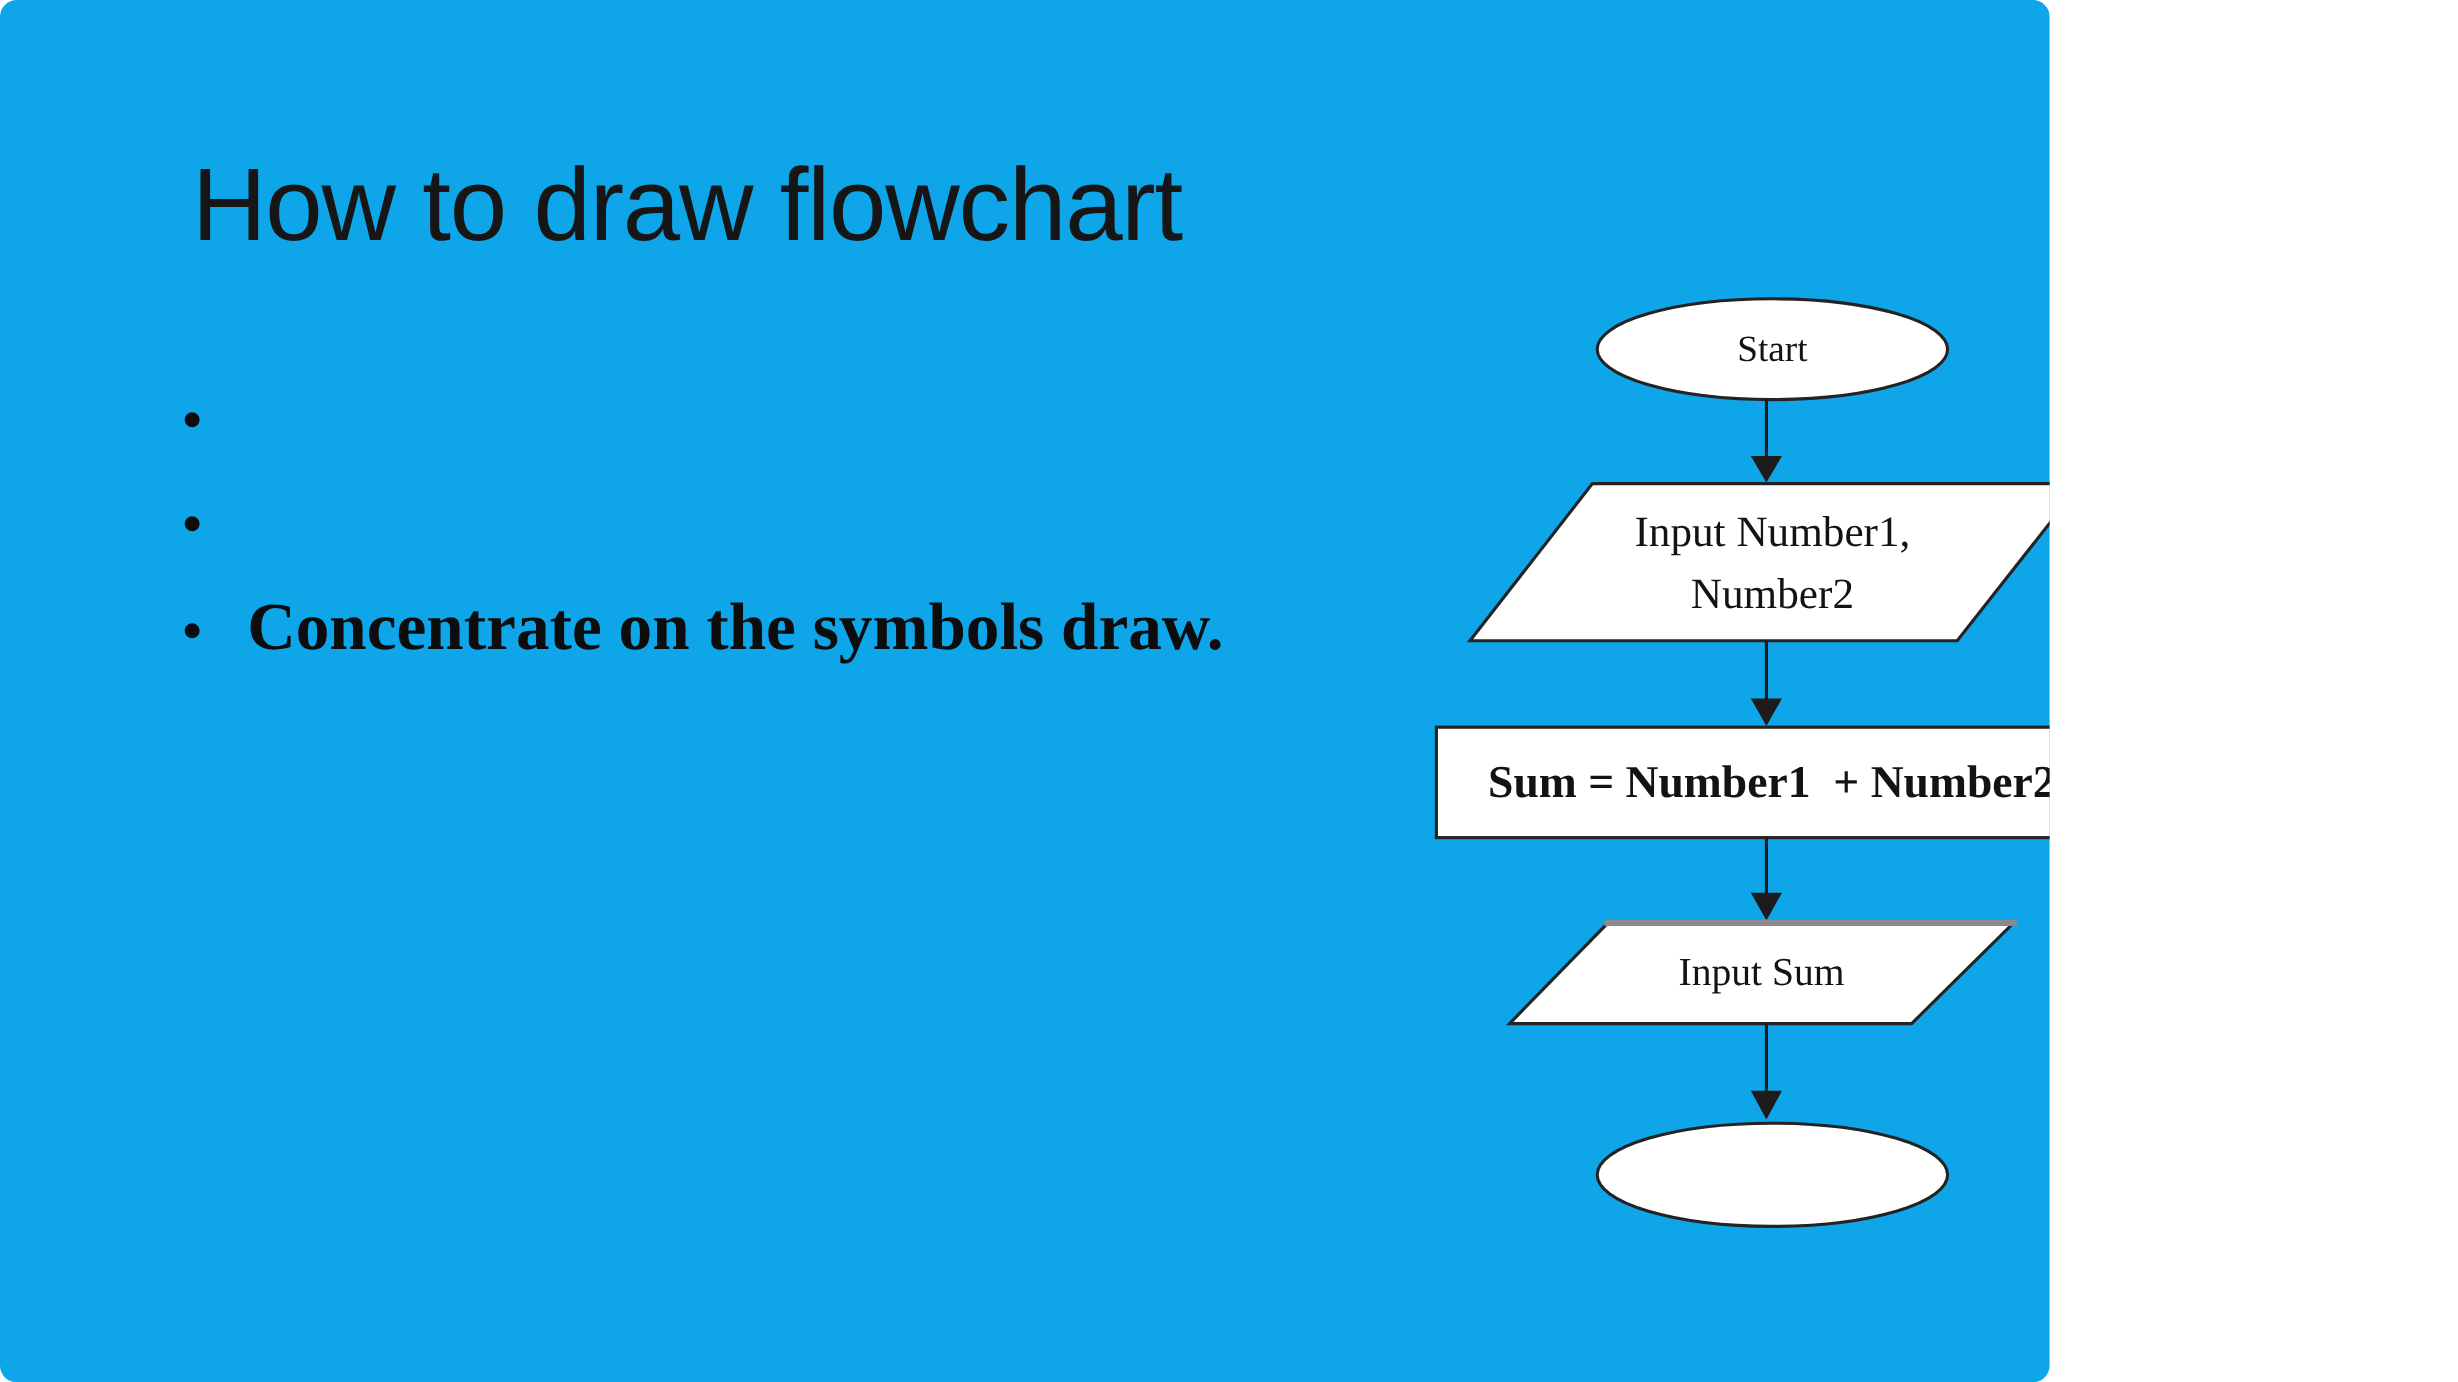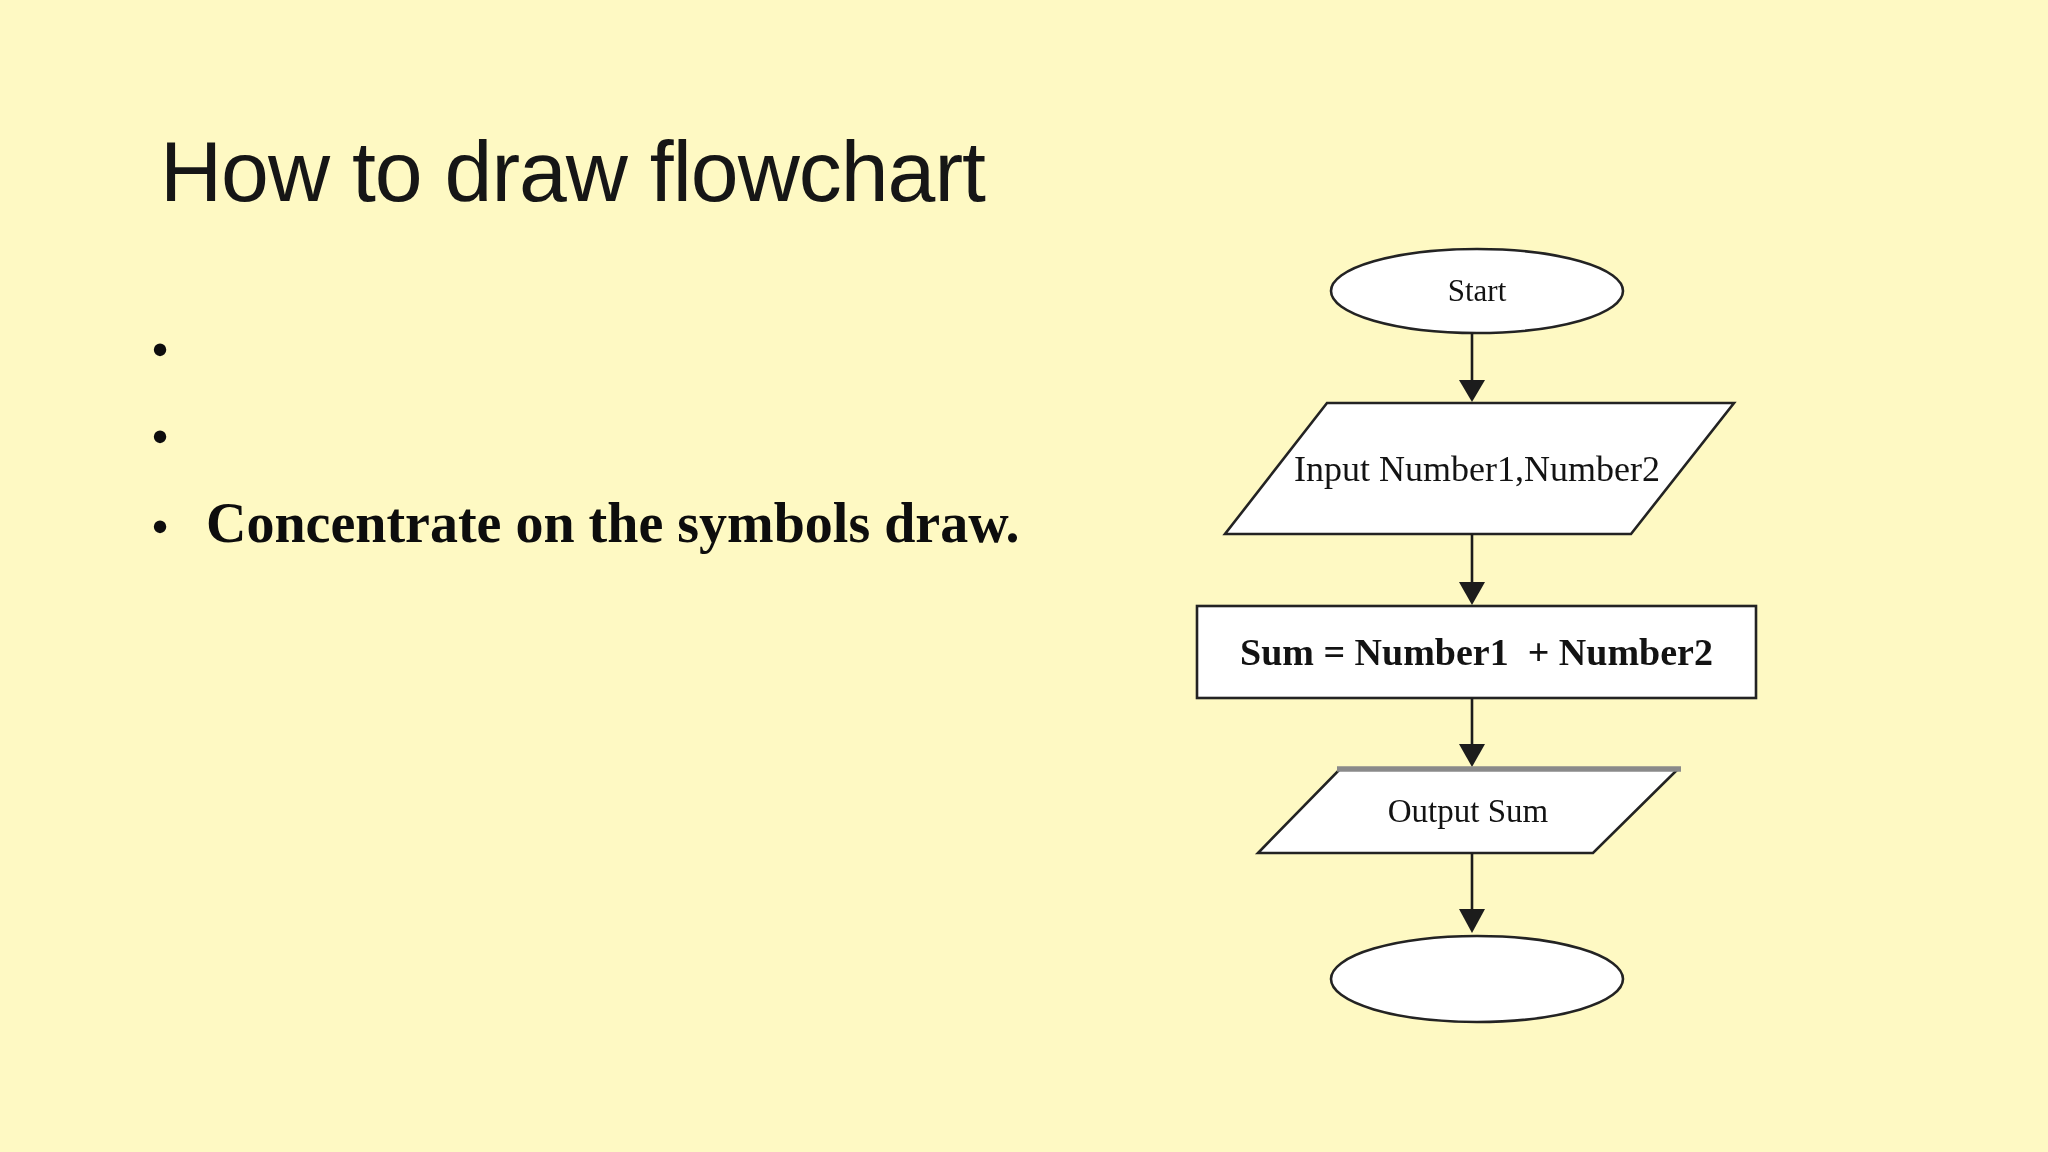--- a/index.html
+++ b/index.html
@@ -2,25 +2,26 @@
 <html><head>
 <meta charset="utf-8">
 <style>
   html, body {
     margin: 0;
     padding: 0;
     background: #ffffff;
   }
   .slide {
     position: relative;
-    width: 2048px;
+    width: 1708px;
     height: 1152px;
-    background: #fef9c3;
+    background: #0ea5e9;
     overflow: hidden;
     font-family: "Liberation Serif", serif;
+    border-radius: 14px;
   }
   .title {
     position: absolute;
     left: 160px;
     top: 128px;
     font-family: "Liberation Sans", sans-serif;
     font-weight: 400;
     font-size: 86px;
     line-height: 1;
     letter-spacing: -1px;
@@ -80,21 +81,21 @@
     display: flex;
     align-items: center;
     justify-content: center;
     text-align: center;
     color: #131313;
     font-family: "Liberation Serif", serif;
     pointer-events: none;
   }
   .label-start   { left: 1331px; top: 250px; width: 292px; height: 82px;  font-size: 31px; }
   .label-input   { left: 1277px; top: 404px; width: 400px; height: 130px; font-size: 36px;
-                   flex-direction: row; line-height: 52px; }
+                   flex-direction: column; line-height: 52px; }
   .label-process { left: 1197px; top: 606px; width: 559px; height: 92px;  font-size: 38px;
                    white-space: pre; font-weight: bold; }
   .label-output  { left: 1306px; top: 769px; width: 324px; height: 84px;  font-size: 33px; }
   .label-end     { left: 1331px; top: 936px; width: 292px; height: 86px;  font-size: 37px; }
 </style>
 </head>
 <body>
 
 <div class="slide">
 
@@ -141,16 +142,16 @@
 
   <div class="node-label label-start">Start</div>
 
   <div class="node-label label-input">
     <span>Input Number1,</span>
     <span>Number2</span>
   </div>
 
   <div class="node-label label-process">Sum = Number1  + Number2</div>
 
-  <div class="node-label label-output">Output Sum</div>
+  <div class="node-label label-output">Input Sum</div>
 
 
 </div>
 
 </body></html>

